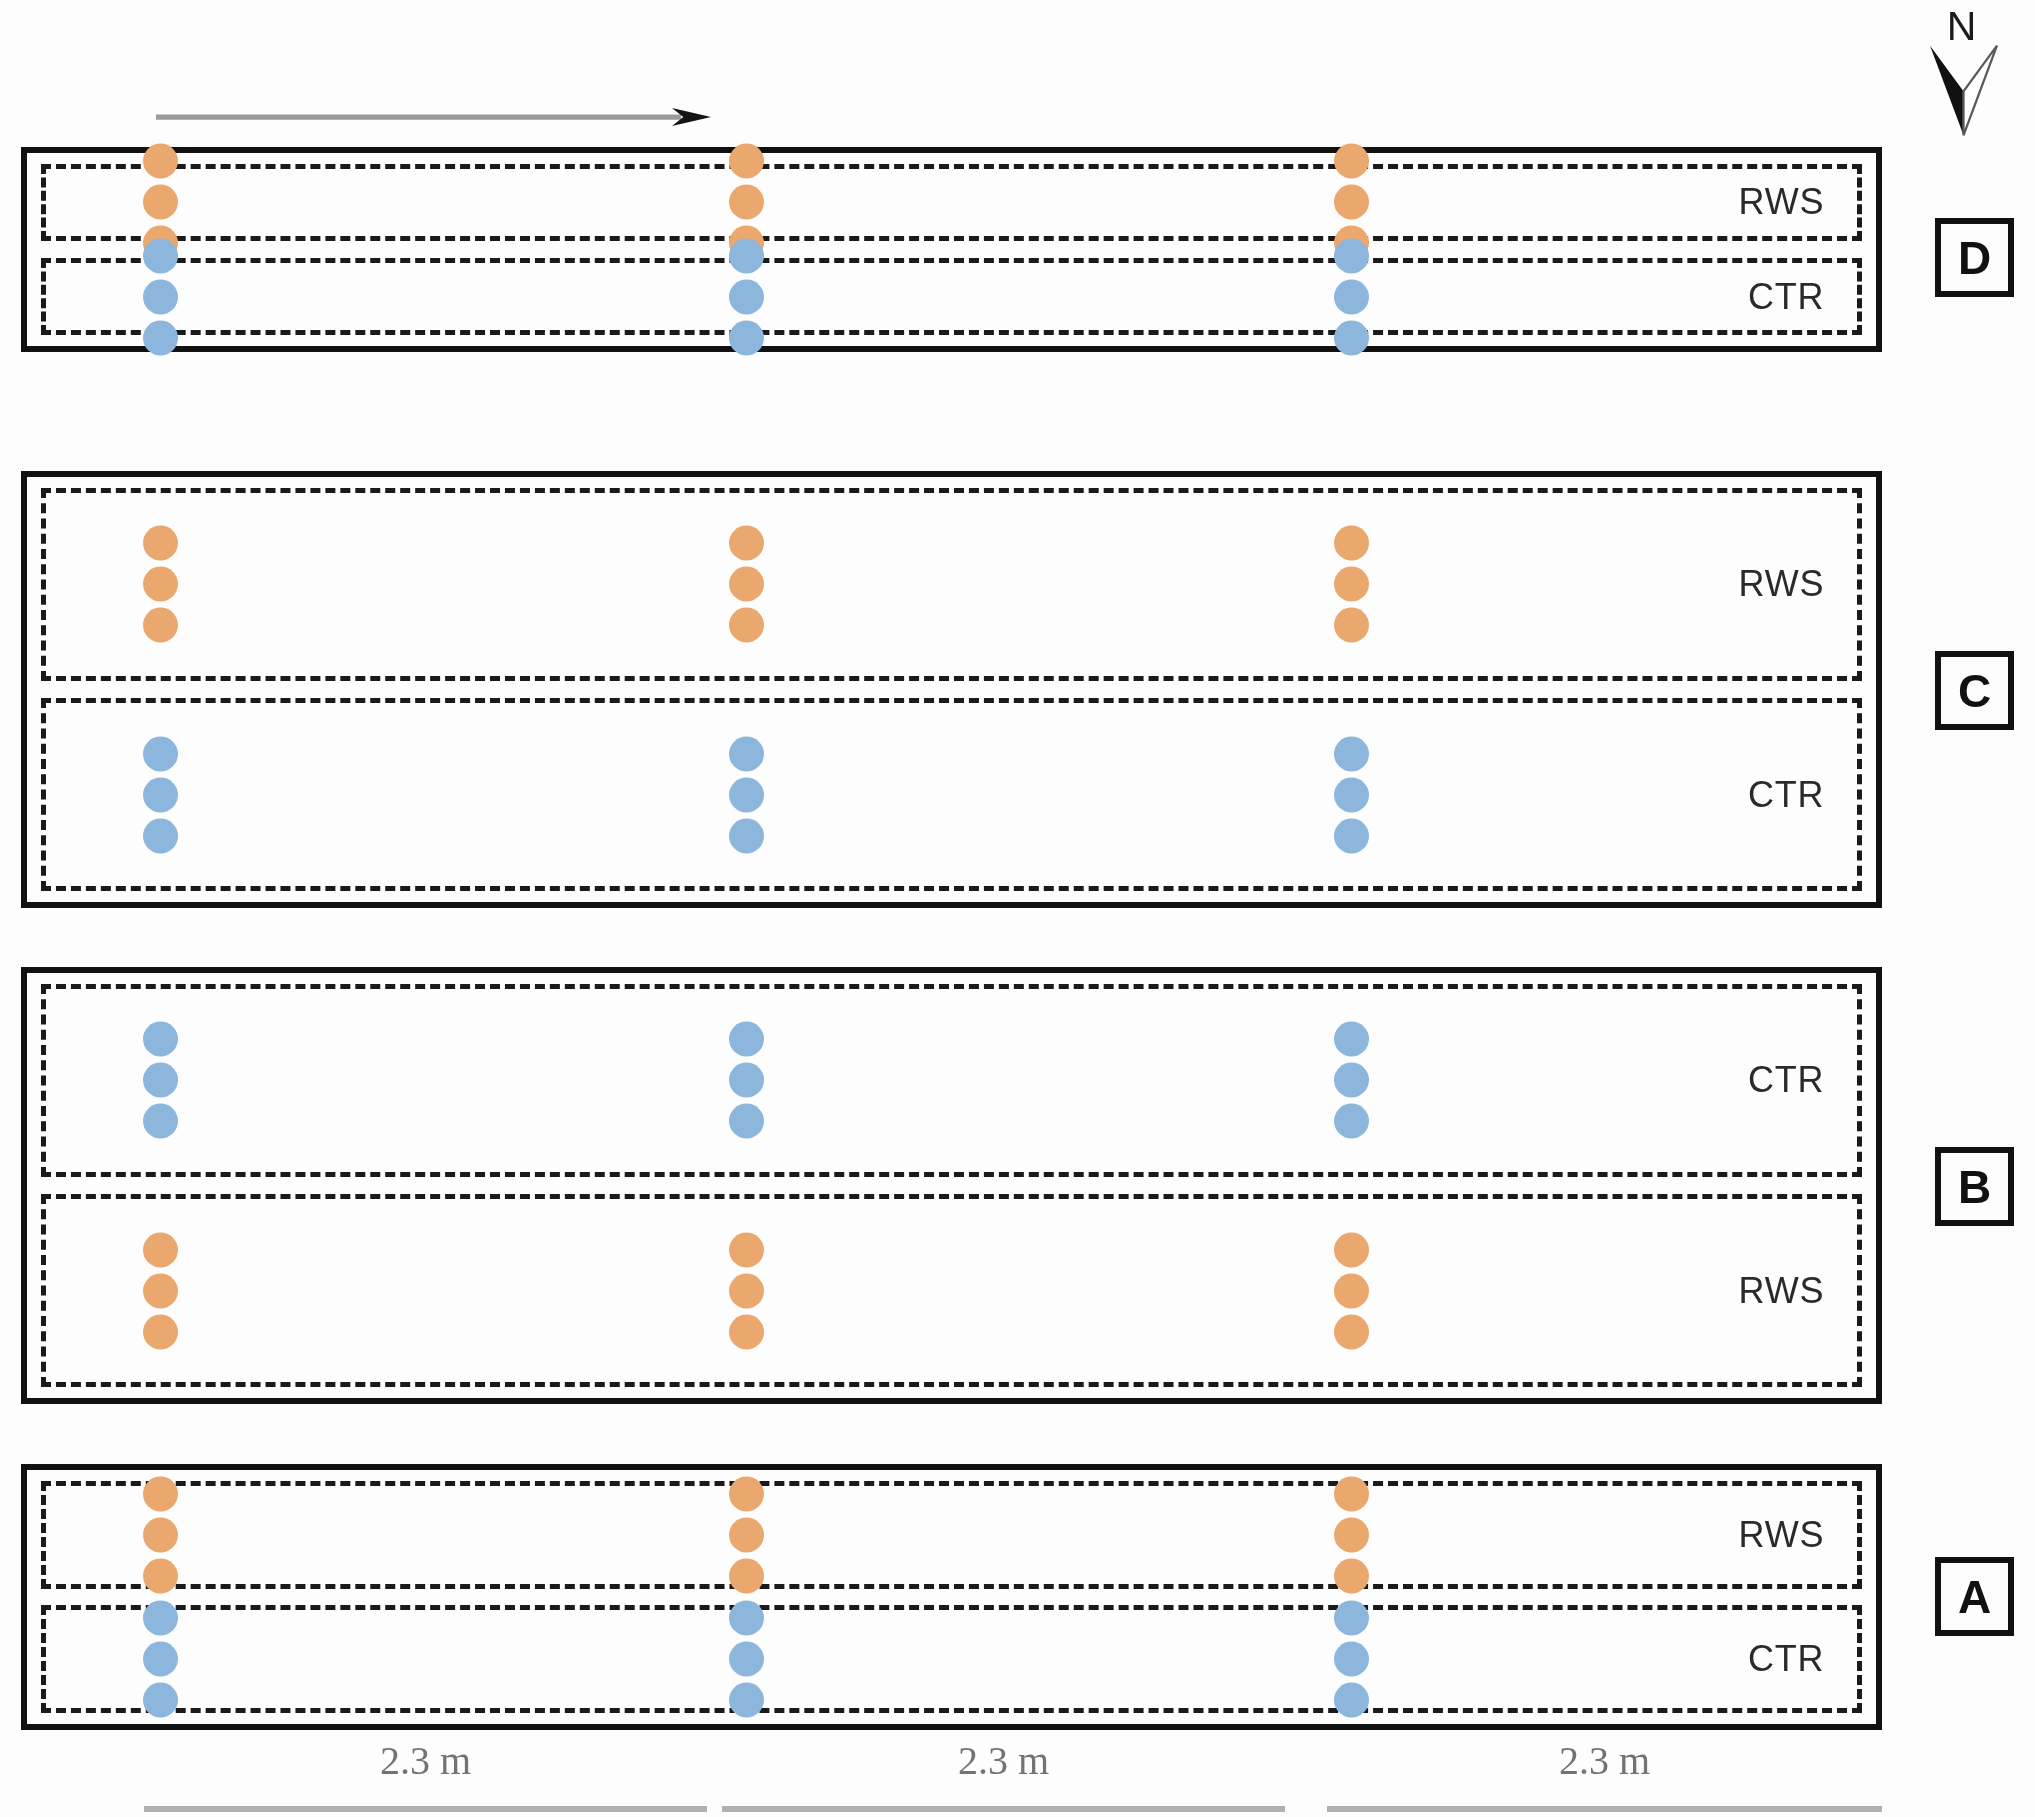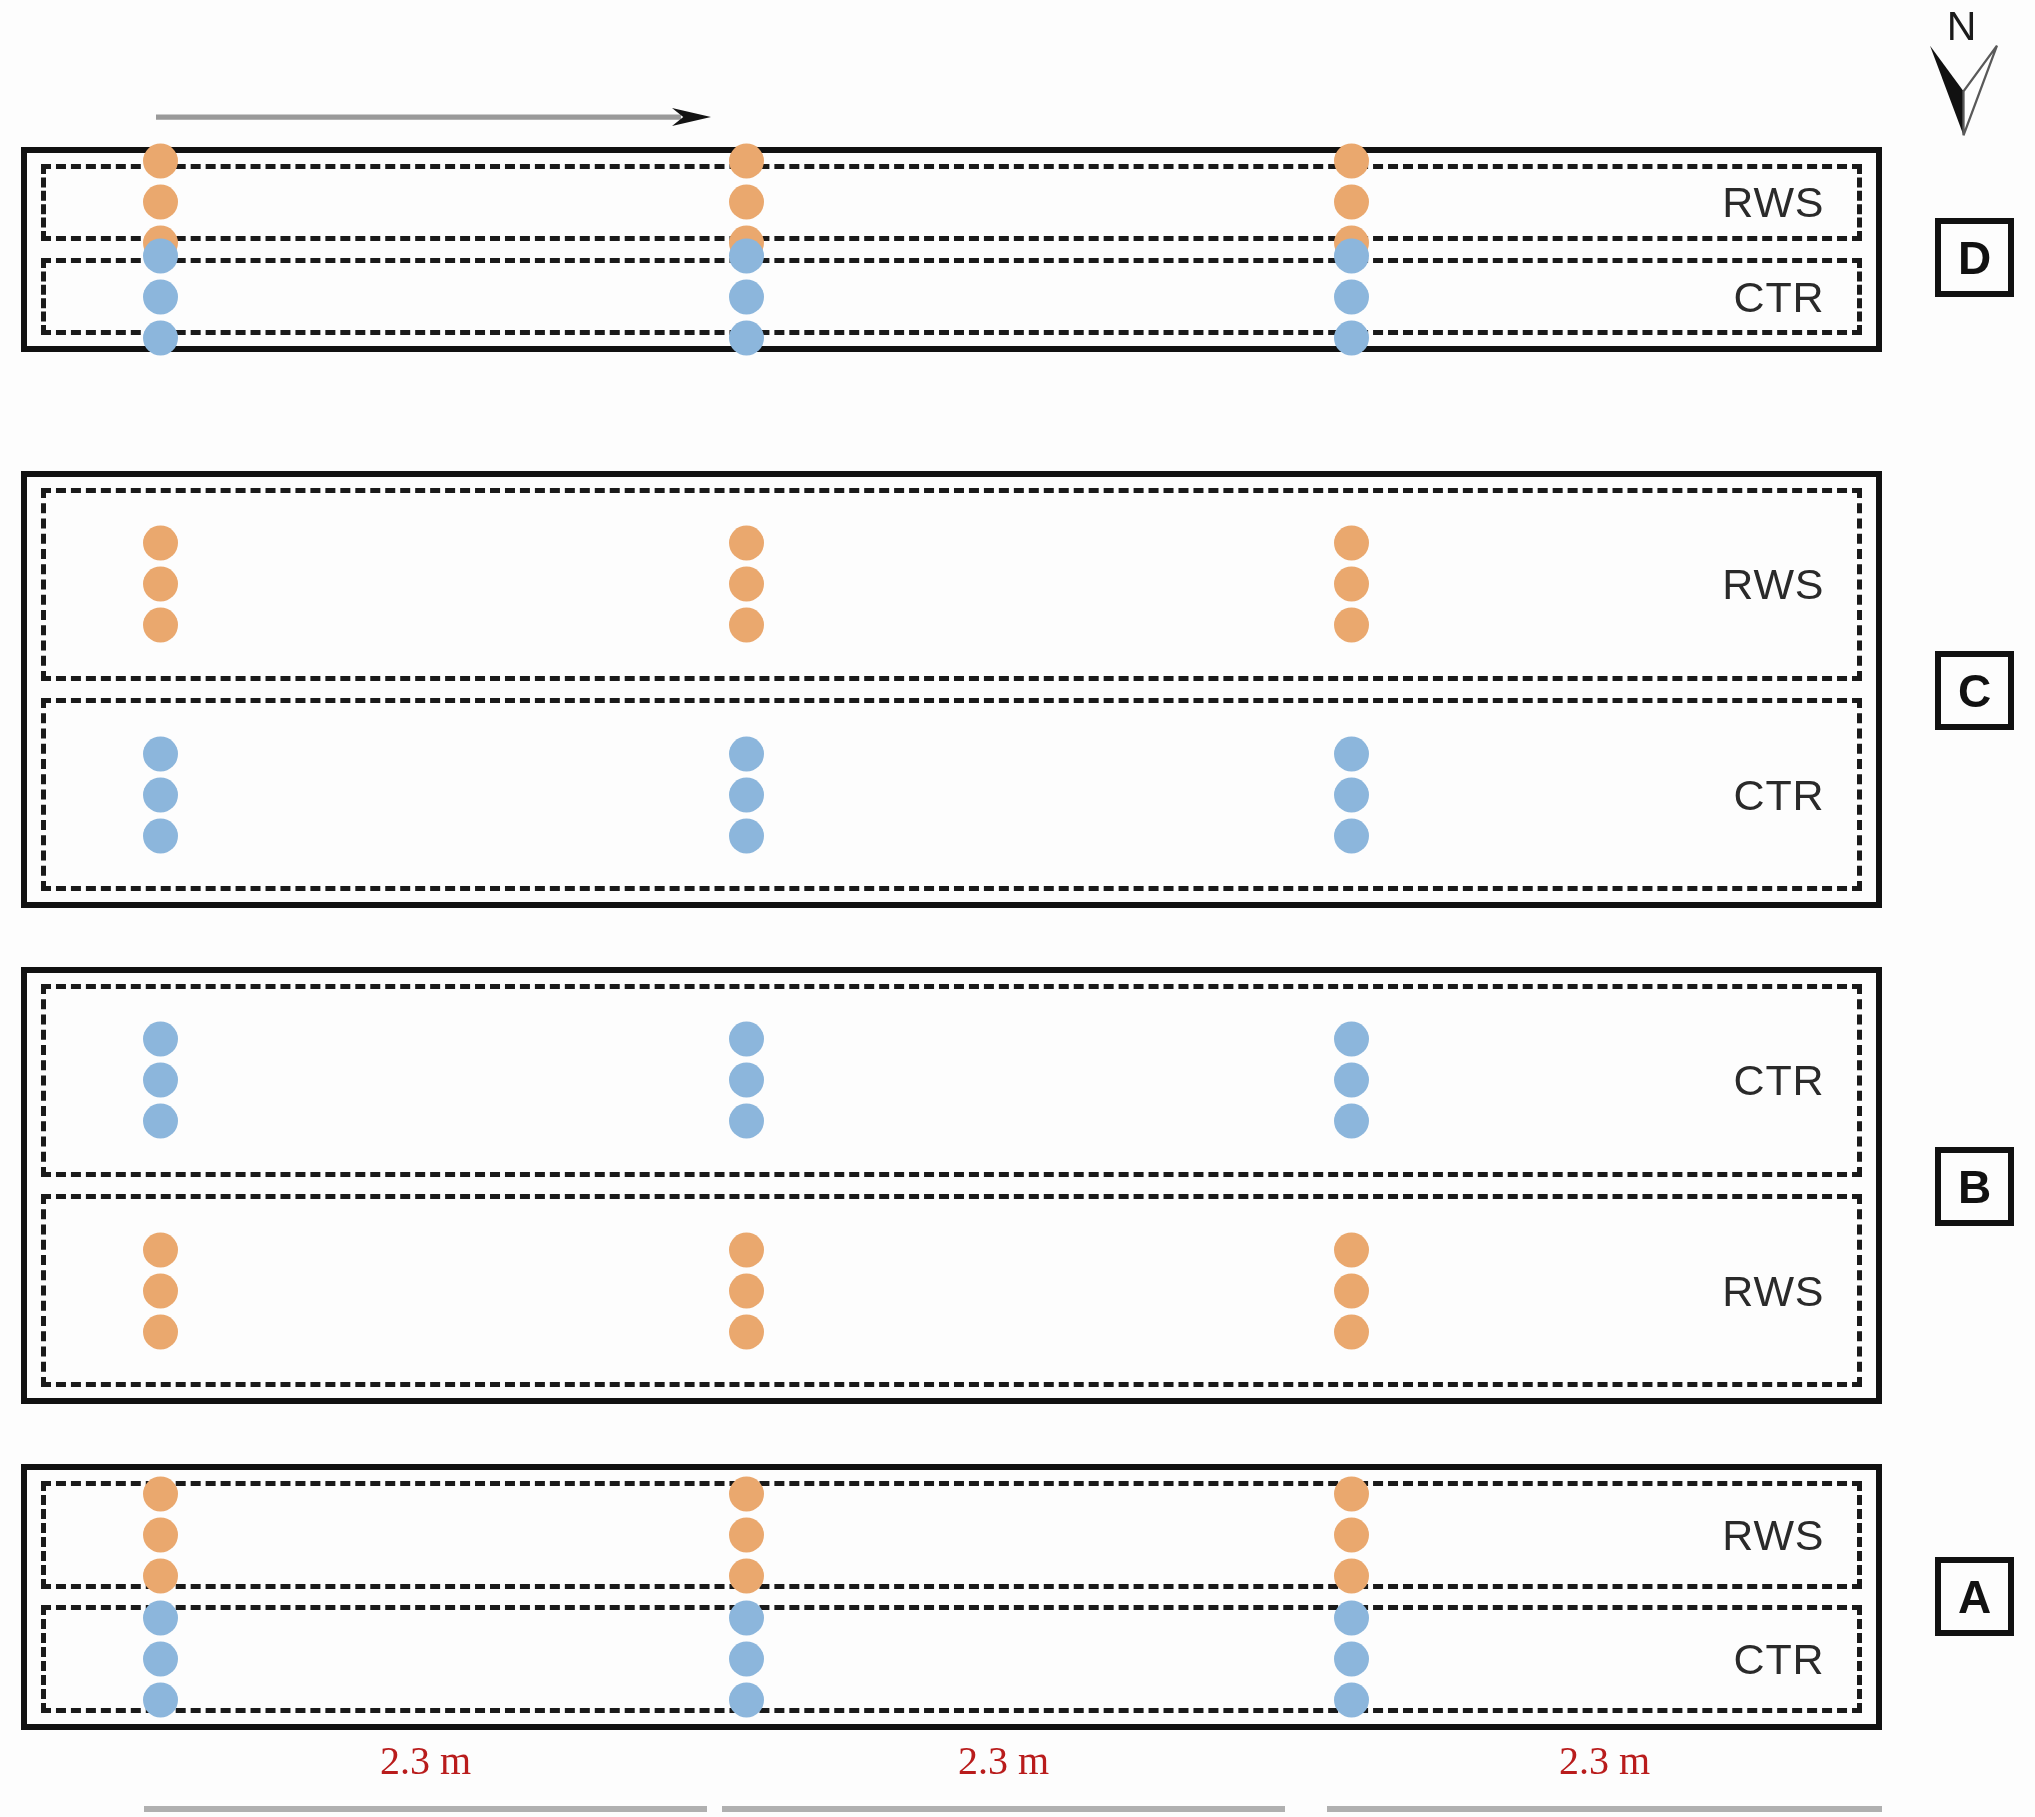--- a/index.html
+++ b/index.html
@@ -106,21 +106,21 @@
   .subplot + .subplot {
     margin-top: 16.7px;
   }
 
   .subplot-label {
     position: absolute;
     right: 33px;
     top: 50%;
     transform: translateY(-50%);
     font-family: "Liberation Sans", sans-serif;
-    font-size: 43px;
+    font-size: 36px;
     color: #2a2a2a;
     letter-spacing: 0.8px;
     white-space: nowrap;
   }
 
   
   .dot-column {
     position: absolute;
     top: 50%;
     transform: translateY(-50%);
@@ -166,21 +166,21 @@
     height: 84px;
   }
   .scale-label {
     position: absolute;
     left: 0;
     top: 0;
     width: 100%;
     text-align: center;
     font-family: "Liberation Serif", serif;
     font-size: 40px;
-    color: #b91c1c;
+    color: #737373;
     white-space: nowrap;
   }
   .scale-bar {
     position: absolute;
     left: 0;
     bottom: 9px;
     width: 100%;
     height: 6px;
     background: #b0b0b0;
   }

